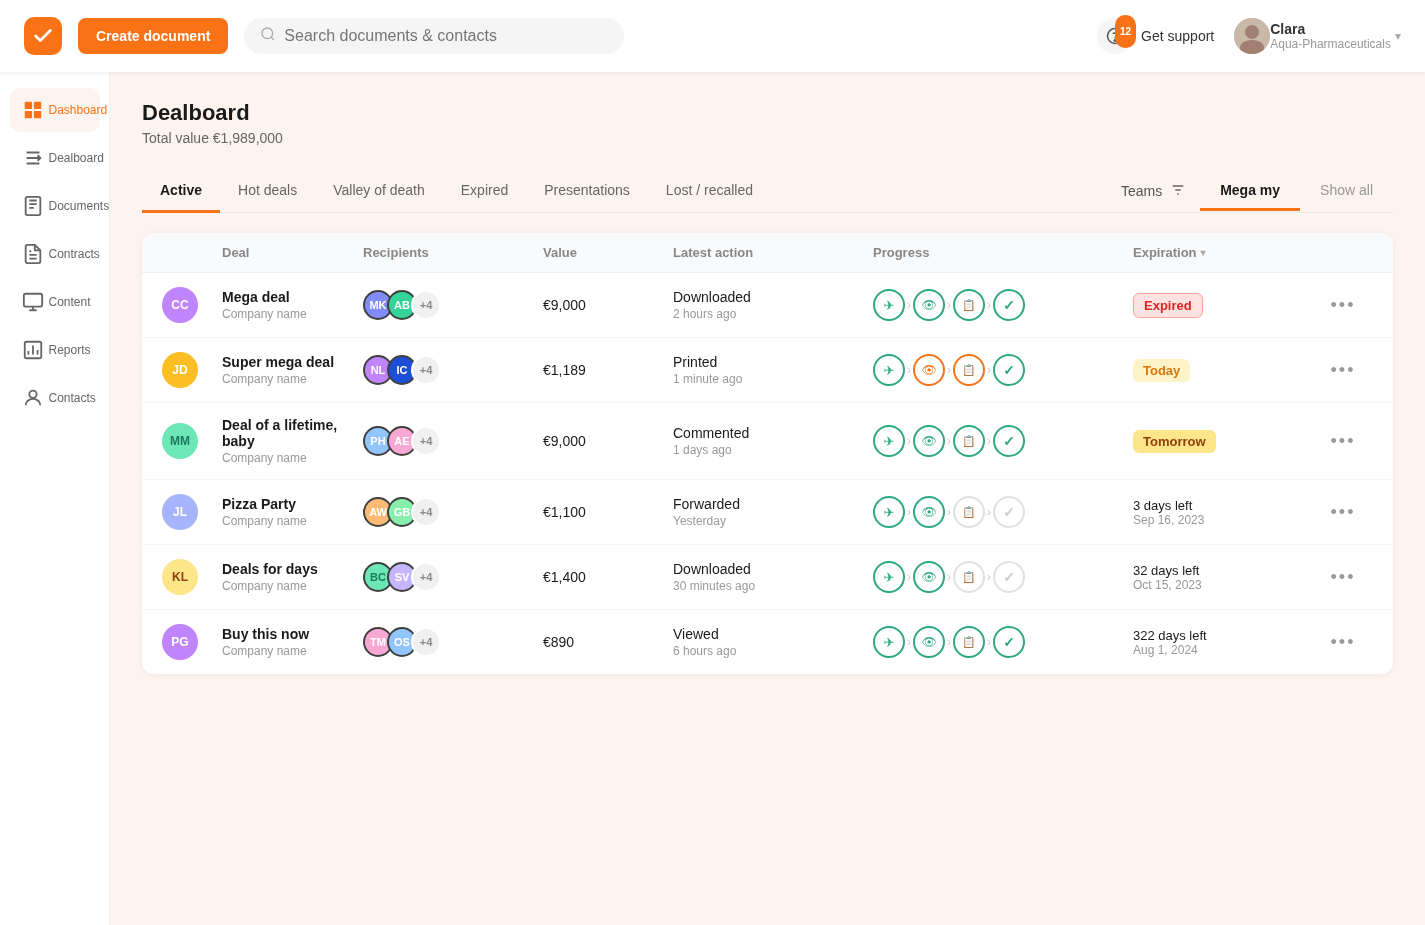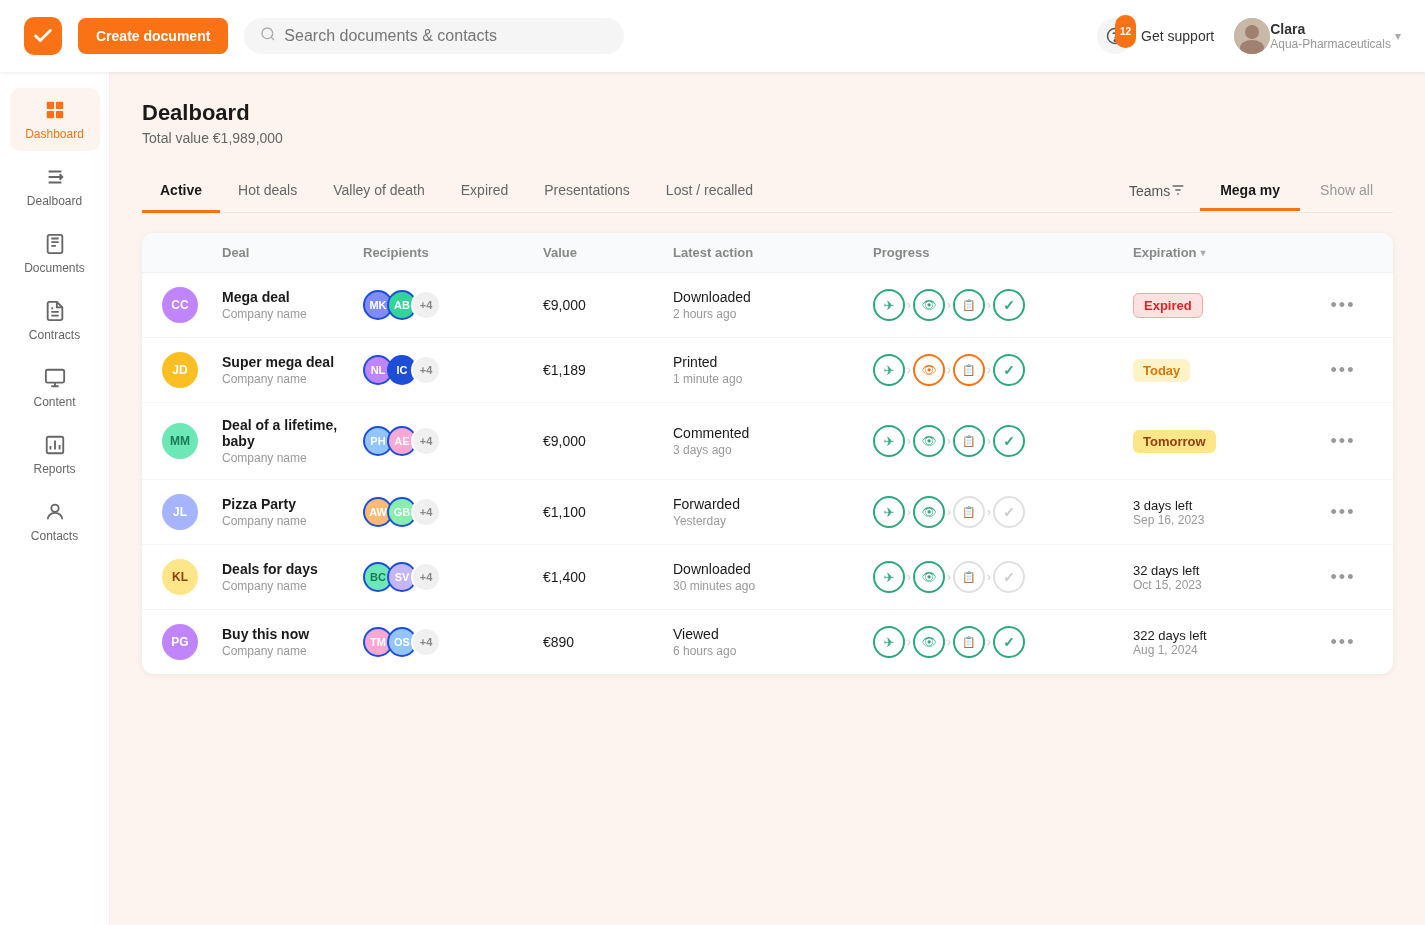--- a/index.html
+++ b/index.html
@@ -37,21 +37,21 @@
 
     
     .layout { display: flex; margin-top: 72px; min-height: calc(925px - 72px); }
 
     
     .sidebar {
       width: 110px; background: #fff; display: flex; flex-direction: column; align-items: center;
       padding: 16px 0; gap: 4px; border-right: 1px solid #f0f0f0; flex-shrink: 0;
     }
     .sidebar-item {
-      display: flex; flex-direction: column; align-items: center; gap: 5px;
+      display: flex; align-items: center; gap: 5px;
       padding: 10px 12px; border-radius: 10px; cursor: pointer; width: 90px;
       transition: background 0.15s;
     }
     .sidebar-item.active { background: #fdf4ef; }
     .sidebar-item-icon { width: 24px; height: 24px; display: flex; align-items: center; justify-content: center; color: #666; }
     .sidebar-item.active .sidebar-item-icon { color: #f97316; }
     .sidebar-item-label { font-size: 12px; color: #666; font-weight: 500; text-align: center; }
     .sidebar-item.active .sidebar-item-label { color: #f97316; }
 
     
@@ -60,21 +60,21 @@
     .page-subtitle { font-size: 14px; color: #666; margin-bottom: 24px; }
 
     
     .tabs-row { display: flex; align-items: center; border-bottom: 1px solid #e8e8e8; margin-bottom: 20px; }
     .tab {
       padding: 12px 18px; font-size: 14px; color: #666; cursor: pointer;
       border-bottom: 3px solid transparent; margin-bottom: -1px; white-space: nowrap;
     }
     .tab.active { color: #1a1a1a; font-weight: 600; border-bottom-color: #f97316; }
     .tabs-spacer { flex: 1; }
-    .teams-filter { display: flex; align-items: center; gap: 0; padding: 8px 14px; font-size: 14px; color: #555; cursor: pointer; }
+    .teams-filter { display: flex; align-items: center; gap: 8px; padding: 8px 14px; font-size: 14px; color: #555; cursor: pointer; }
     .view-toggle { display: flex; gap: 0; }
     .view-btn {
       padding: 10px 20px; font-size: 14px; font-weight: 500; cursor: pointer;
       border: none; background: transparent; color: #999; border-bottom: 3px solid transparent; margin-bottom: -1px;
     }
     .view-btn.active { color: #1a1a1a; border-bottom-color: #f97316; font-weight: 600; }
 
     
     .table-container { background: #fff; border-radius: 12px; overflow: hidden; box-shadow: 0 1px 6px rgba(0,0,0,0.06); }
     .table-header {
@@ -94,21 +94,21 @@
       justify-content: center; font-size: 12px; font-weight: 700; color: #fff;
     }
     .deal-name { font-size: 14px; font-weight: 600; color: #1a1a1a; }
     .deal-company { font-size: 12px; color: #999; margin-top: 2px; }
 
     
     .recipients { display: flex; align-items: center; gap: -4px; }
     .recipient-chip {
       width: 30px; height: 30px; border-radius: 50%; display: flex; align-items: center;
       justify-content: center; font-size: 11px; font-weight: 700; color: #fff;
-      margin-left: -6px; border: 2px solid #1d4ed8;
+      margin-left: -6px; border: 2px solid #404040;
     }
     .recipient-chip:first-child { margin-left: 0; }
     .recipient-more {
       width: 30px; height: 30px; border-radius: 50%; background: #f0f0f0;
       display: flex; align-items: center; justify-content: center;
       font-size: 11px; font-weight: 600; color: #888; margin-left: -6px; border: 2px solid #fff;
     }
 
     .value-cell { font-size: 14px; color: #1a1a1a; font-weight: 500; }
 
@@ -404,21 +404,21 @@
           <div class="deal-company">Company name</div>
         </div>
         <div class="recipients">
           <div class="recipient-chip" style="background:#93c5fd;">PH</div>
           <div class="recipient-chip" style="background:#f9a8d4;">AE</div>
           <div class="recipient-more">+4</div>
         </div>
         <div class="value-cell">€9,000</div>
         <div class="action-cell">
           <div class="action-name">Commented</div>
-          <div class="action-time">3 days ago</div>
+          <div class="action-time">1 days ago</div>
         </div>
         <div class="progress-steps">
           <div class="step-circle done">
               <span style="color:#2ea87e; font-size:13px;">✈</span>
             </div>
           <span class="step-arrow">›</span>
           <div class="step-circle done">
               <span style="color:#2ea87e; font-size:12px;">👁</span>
             </div>
           <span class="step-arrow">›</span>

